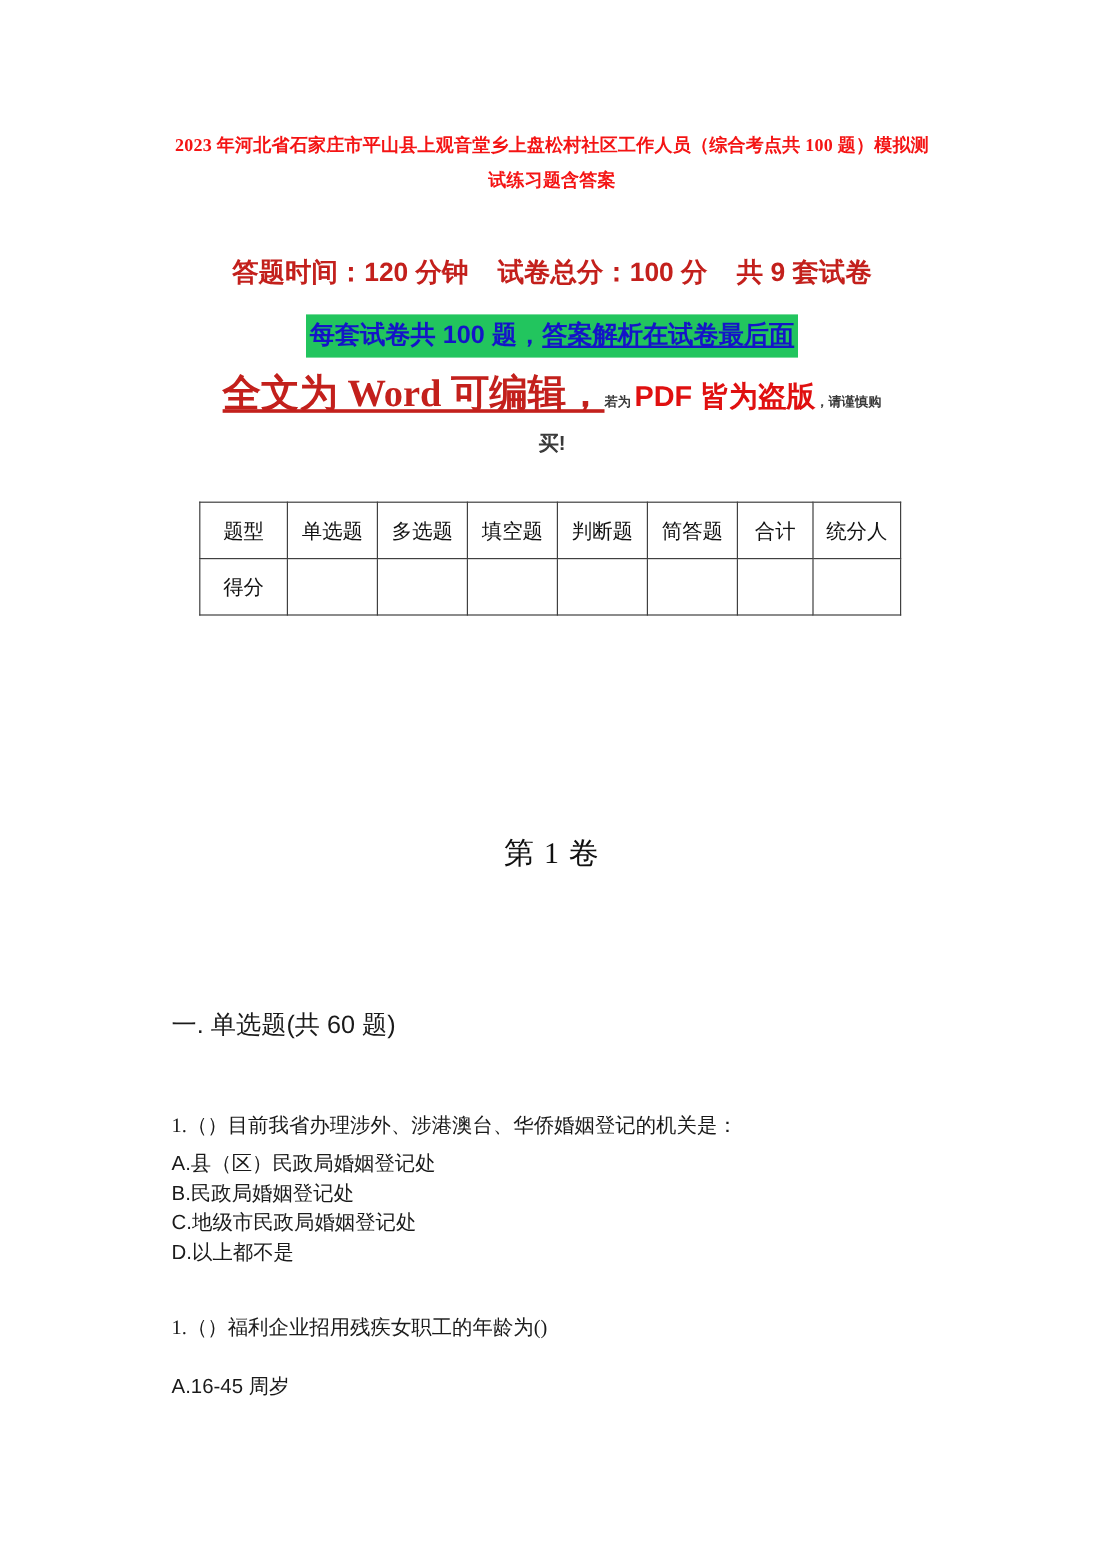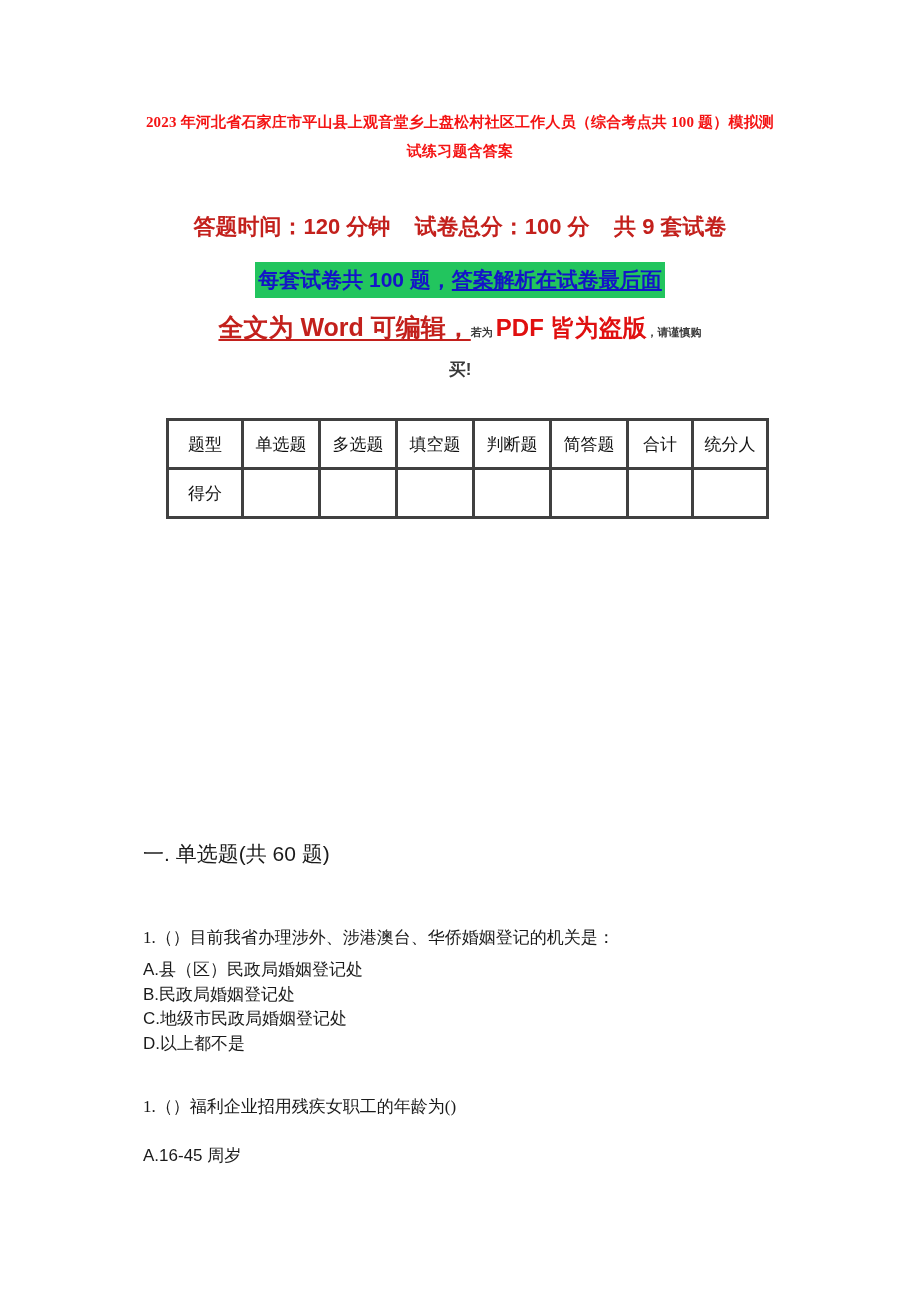--- a/index.html
+++ b/index.html
@@ -77,23 +77,23 @@
   .info-line3 {
     position: absolute;
     left: 143px;
     top: 308px;
     width: 634px;
     text-align: center;
     line-height: 38px;
     white-space: normal;
   }
   .seg-word {
-    font-family: Liberation Sans, sans-serif;
-    font-weight: bold;
-    font-size: 25px;
+    font-family: Liberation Serif, serif;
+    font-weight: bold;
+    font-size: 32px;
     color: #c3201c;
     text-decoration: underline;
     text-underline-offset: 3px;
   }
   .seg-plain {
     font-family: "Liberation Sans", "DejaVu Sans", sans-serif;
     font-weight: bold;
     font-size: 11px;
     color: #3a3a3a;
   }
@@ -118,21 +118,21 @@
 
   
   .score-table {
     position: absolute;
     left: 166px;
     top: 418px;
     border-collapse: collapse;
     table-layout: fixed;
   }
   .score-table td {
-    border: 3px solid #404040;
+    border: 1px solid #404040;
     height: 46px;
     text-align: center;
     vertical-align: middle;
     font-family: "Liberation Serif", "DejaVu Serif", serif;
     font-size: 17px;
     color: #111111;
     padding: 0;
   }
   .score-table .c0 { width: 72px; }
   .score-table .c1,
@@ -225,20 +225,21 @@
         <td class="c2"></td>
         <td class="c3"></td>
         <td class="c4"></td>
         <td class="c5"></td>
         <td class="c6"></td>
         <td class="c7"></td>
       </tr>
     </tbody>
   </table>
 
+  <div class="volume-heading">第 1 卷</div>
 
   <div class="section-heading">一. 单选题(共 60 题)</div>
 
   <div class="q-block" id="q1">
     <div class="q-stem">1.（）目前我省办理涉外、涉港澳台、华侨婚姻登记的机关是：</div>
     <div class="q-options">
       <div class="q-option">A.县（区）民政局婚姻登记处</div>
       <div class="q-option">B.民政局婚姻登记处</div>
       <div class="q-option">C.地级市民政局婚姻登记处</div>
       <div class="q-option">D.以上都不是</div>

